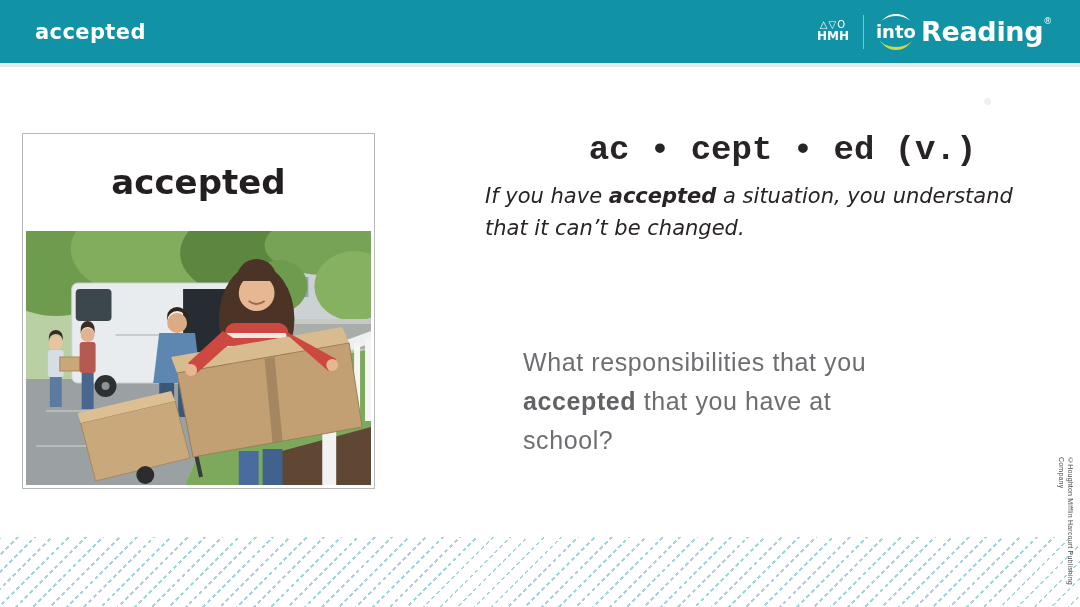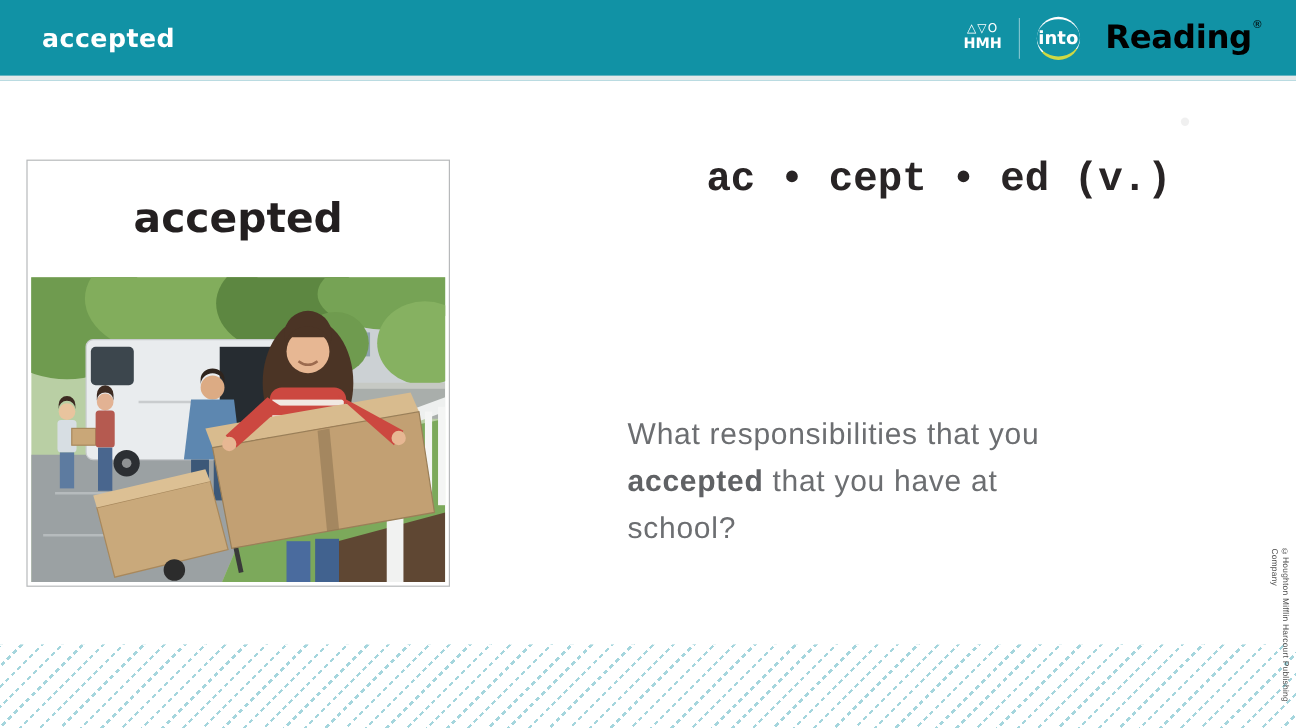--- a/index.html
+++ b/index.html
@@ -22,26 +22,26 @@
   .hmh-shapes{font-size:10px;letter-spacing:1px;display:block;}
   .hmh-text{font-size:12px;font-weight:700;display:block;}
   .brand-divider{width:1px;height:34px;background:rgba(255,255,255,.45);margin:0 14px;}
   .into-circle{
     width:36px;height:36px;border-radius:50%;
     background:conic-gradient(from 120deg,#cfd943 0 110deg,#ffffff 110deg 360deg);
     display:flex;align-items:center;justify-content:center;flex:0 0 auto;
   }
   .into-inner{
     width:42px;height:31px;border-radius:50%;background:#1192A5;color:#ffffff;
-    font-size:15px;font-weight:700;font-family:"DejaVu Sans",sans-serif;
+    font-size:18px;font-weight:700;font-family:"DejaVu Sans",sans-serif;
     display:flex;align-items:center;justify-content:center;
   }
   .reading-wordmark{
-    color:#000000;font-family:"DejaVu Sans",sans-serif;font-weight:700;font-size:27px;
-    margin-left:21px;letter-spacing:-.3px;
+    color:#ffffff;font-family:"DejaVu Sans",sans-serif;font-weight:700;font-size:27px;
+    margin-left:7px;letter-spacing:-.3px;
   }
   .reading-reg{font-size:9px;vertical-align:top;font-weight:400;}
   
   .word-card{
     position:absolute;left:22px;top:133px;width:353px;height:356px;background:#ffffff;
     border:1px solid #b7b9bb;box-sizing:border-box;
   }
   .card-label{
     height:96px;display:flex;align-items:center;justify-content:center;
     font-family:"DejaVu Sans",sans-serif;font-weight:600;font-size:34px;color:#231f20;
@@ -196,20 +196,21 @@
         <polygon points="256,98 268,104 312,128 304,140" fill="#cc4840"></polygon>
         <circle cx="308" cy="134" r="6" fill="#e7b793"></circle>
 
         <rect x="214" y="220" width="20" height="34" fill="#4a6b9e"></rect>
         <rect x="238" y="218" width="20" height="36" fill="#41628f"></rect>
       </svg>
     </div>
   </div>
 
   <div class="def-head">ac • cept • ed (v.)</div>
+  <div class="def-body"><span>If you have </span><b>accepted</b><span> a situation, you understand that it can’t be changed.</span></div>
 
   <div class="question"><span>What responsibilities that you </span><b>accepted</b><span> that you have at school?</span></div>
 
   <div class="faint-mark"></div>
 
   <div class="footer-pattern"></div>
 
   <div class="copyright">
     <div>©Houghton Mifflin Harcourt Publishing</div>
     <div>Company</div>

